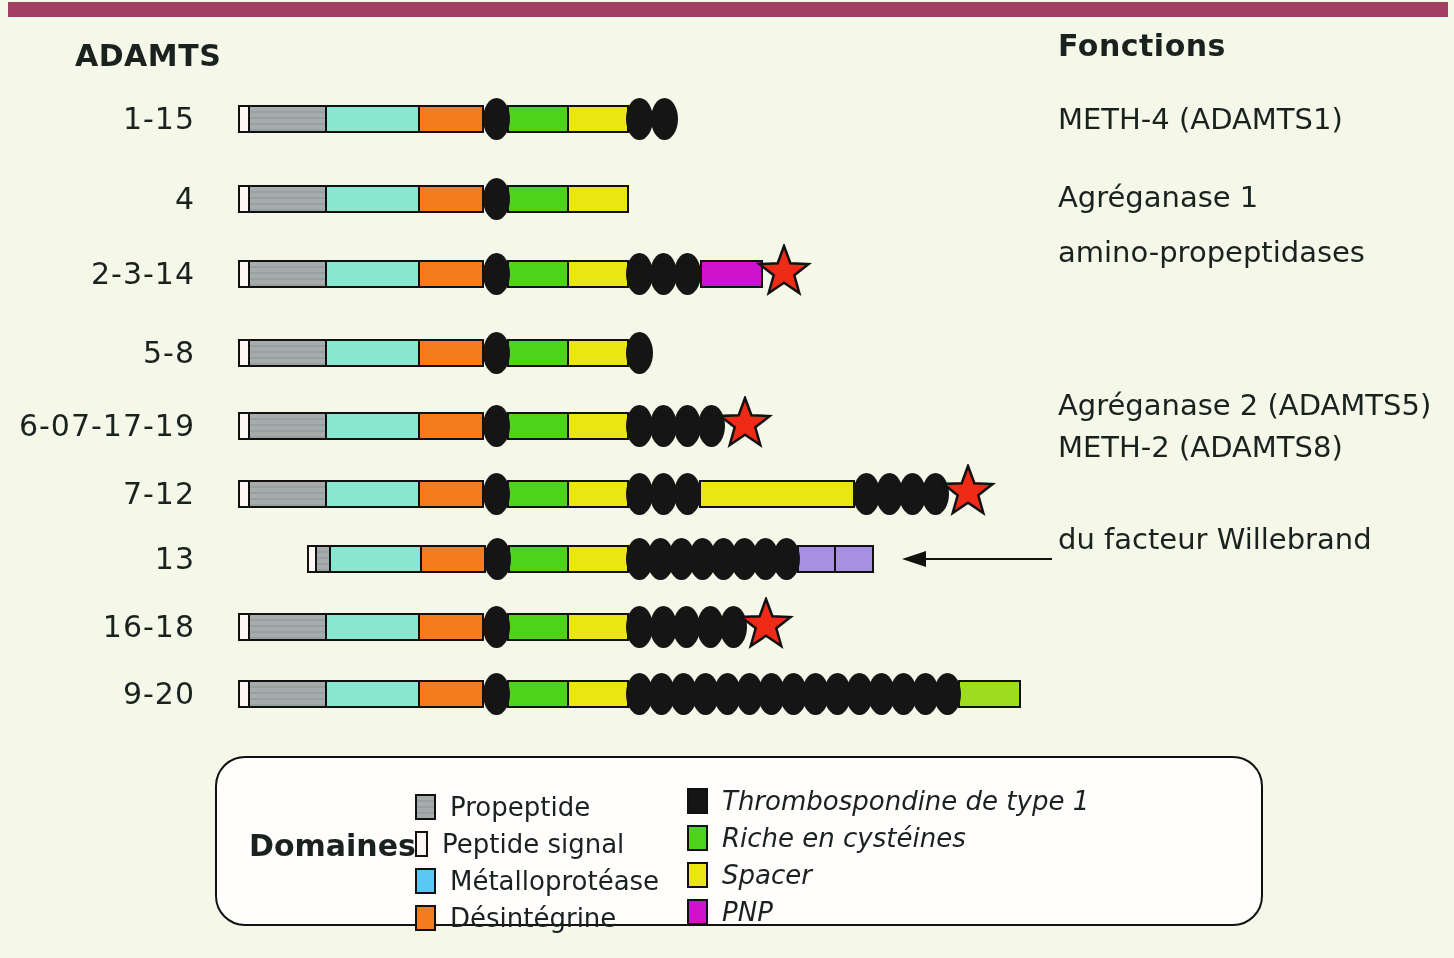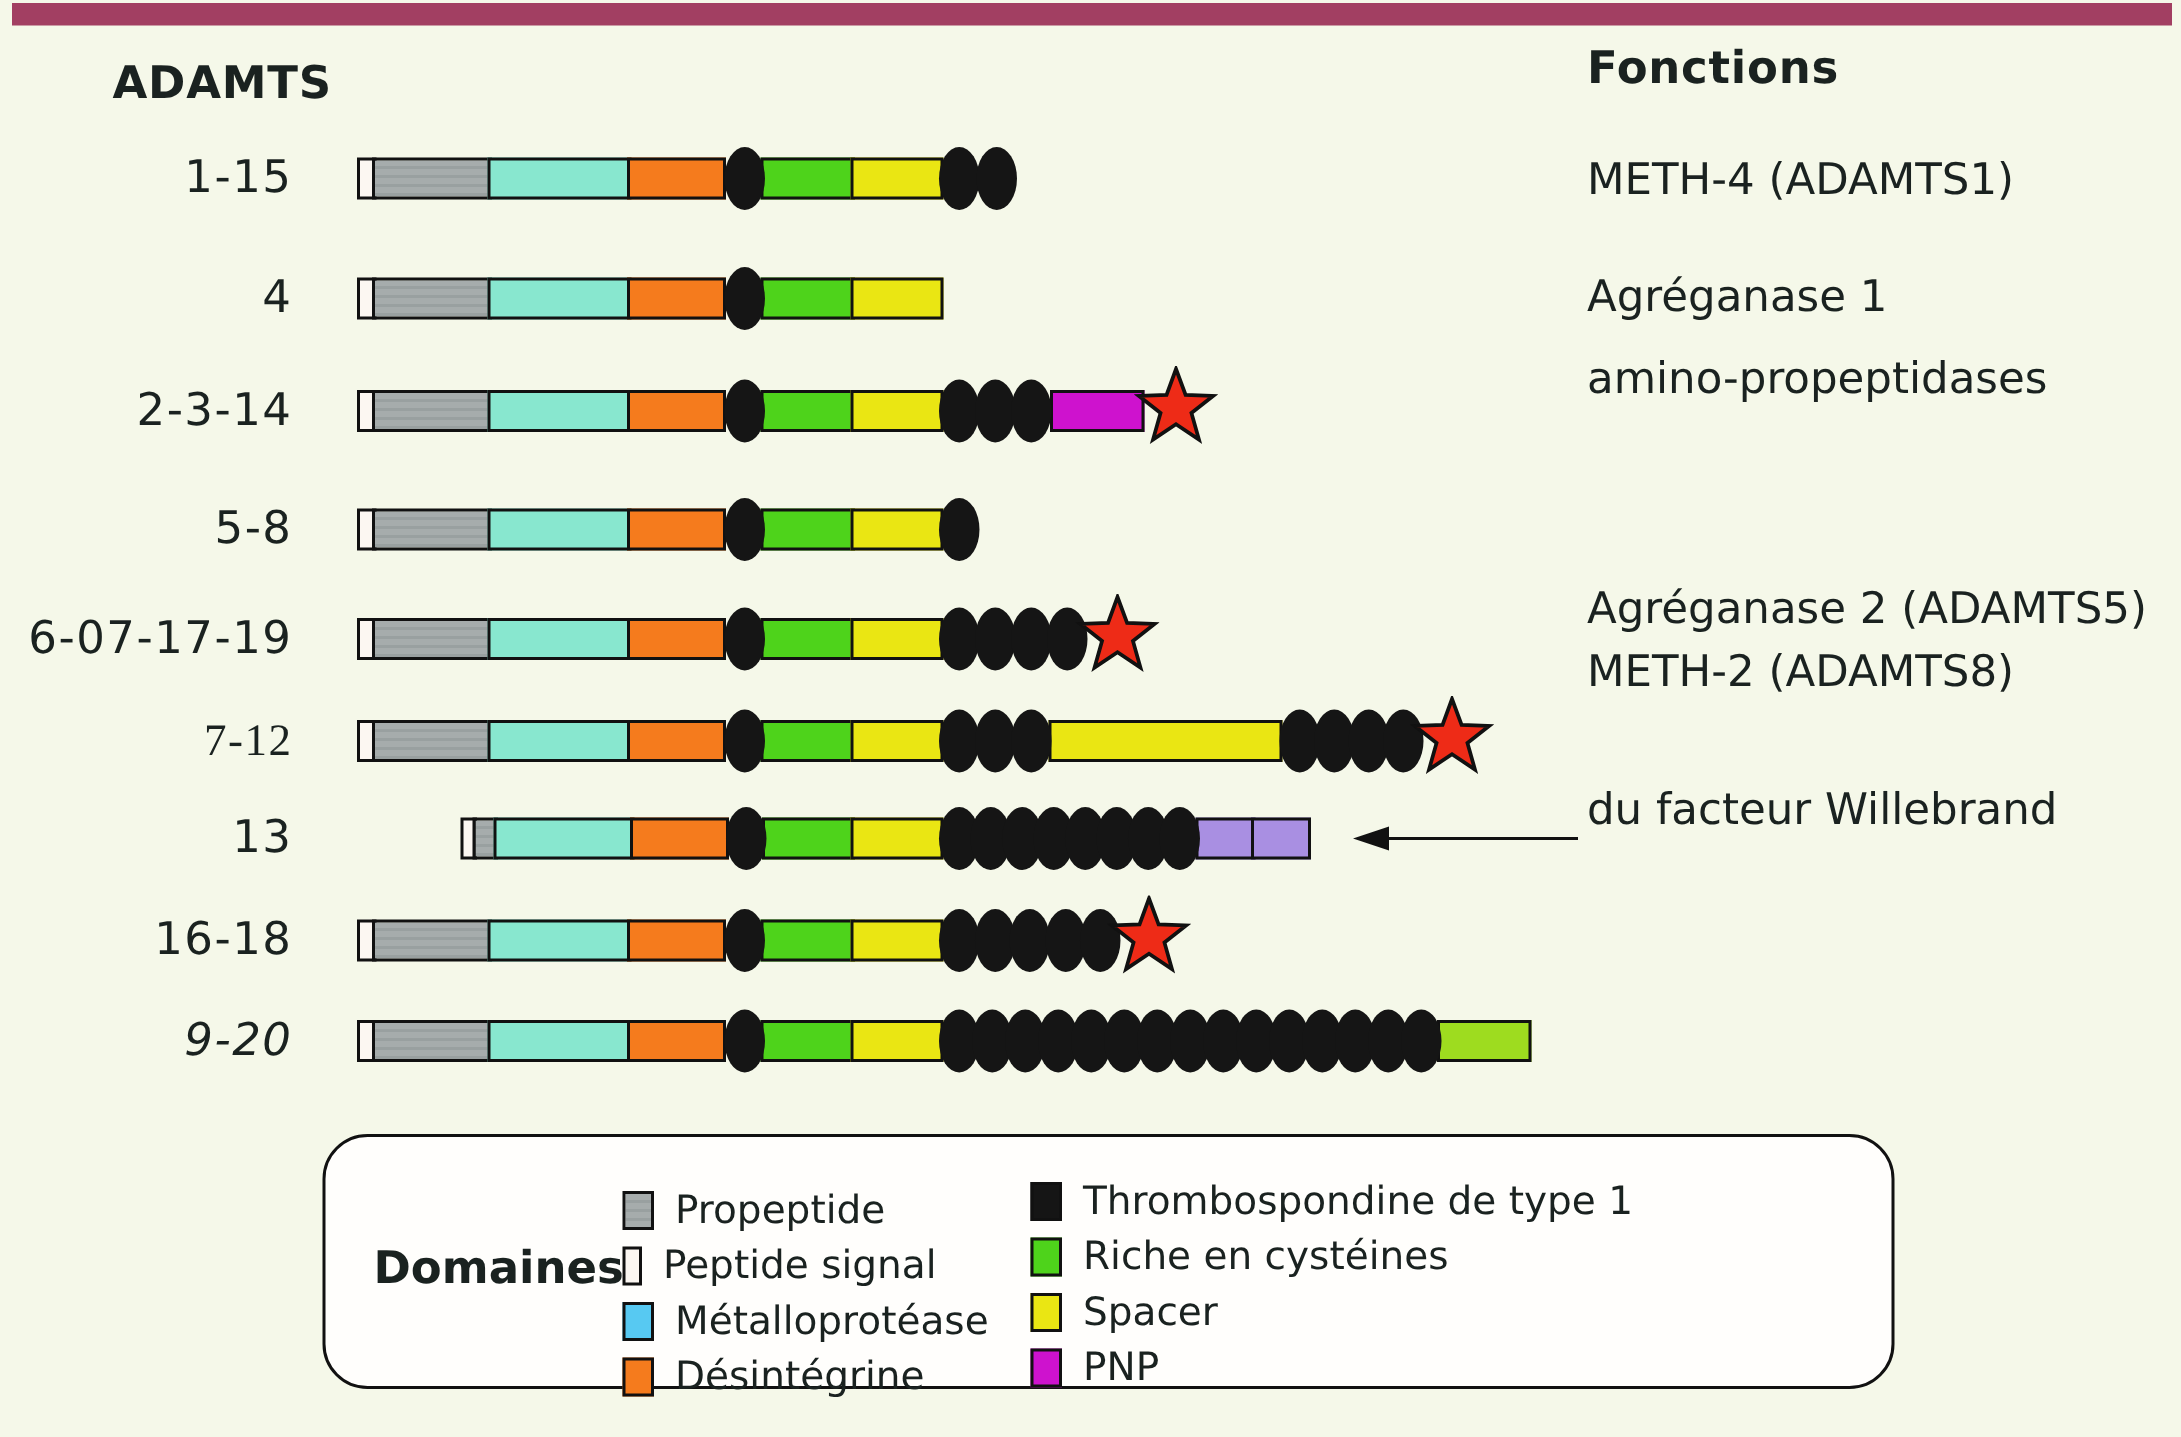--- a/index.html
+++ b/index.html
@@ -29,21 +29,21 @@
     border-top:8px solid transparent;border-bottom:8px solid transparent;
     border-right:24px solid #111;
   }
   #legend-box{
     position:absolute;left:215px;top:756px;width:1048px;height:170px;
     background:#fffefc;border:2.5px solid #111;border-radius:30px;box-sizing:border-box;
   }
   #legend-title{position:absolute;left:32px;top:70px;font-size:30px;font-weight:bold;}
   .legend-col{position:absolute;display:flex;flex-direction:column;}
   #legend-col-0{left:198px;top:30px;}
-  #legend-col-1{left:470px;top:24px;}
+  #legend-col-1{left:470px;top:24px;font-style:italic;}
   #legend-col-2{left:906px;top:24px;}
   .legend-item{display:flex;align-items:center;height:37px;gap:14px;font-size:26px;white-space:nowrap;}
   .swatch{width:21px;height:26px;border:2.5px solid #111;box-sizing:border-box;flex:none;}
 </style>
 </head>
 <body style="background: rgb(245, 248, 233);">
 
 <div id="stripe" style="background: rgb(162, 63, 98);"></div>
 
 <div id="adamts-title" class="hdr">ADAMTS</div>
@@ -100,21 +100,21 @@
     <div class="oval" style="left: 483px; top: 405px; background: rgb(21, 21, 21);"></div>
     <div class="seg" style="left: 507px; top: 412px; width: 63px; background: rgb(78, 211, 27);"></div>
     <div class="seg" style="left: 567px; top: 412px; width: 62px; background: rgb(234, 230, 19);"></div>
     <div class="oval" style="left: 626px; top: 405px; background: rgb(21, 21, 21);"></div>
     <div class="oval" style="left: 650px; top: 405px; background: rgb(21, 21, 21);"></div>
     <div class="oval" style="left: 674px; top: 405px; background: rgb(21, 21, 21);"></div>
     <div class="oval" style="left: 698px; top: 405px; background: rgb(21, 21, 21);"></div>
     <svg viewBox="0 0 56 56" width="56" height="56" class="star" style="left: 717px; top: 396px; position: absolute;">
       <polygon points="28,2 34.4,19.3 52.7,20 38.3,31.3 43.3,49 28,38.8 12.7,49 17.7,31.3 3.3,20 21.7,19.3" fill="#ee2b17" stroke="#111111" stroke-width="2.5"></polygon>
     </svg>
-    <div class="row-label" style="top: 475px; font-family: Liberation Serif, serif;">7-12</div>
+    <div class="row-label" style="top: 475px;">7-12</div>
     <div class="seg" style="left: 238px; top: 480px; width: 13px; background: rgb(252, 247, 242);"></div>
     <div class="seg" style="left: 248px; top: 480px; width: 80px; background: repeating-linear-gradient(rgb(166, 172, 172) 0px, rgb(166, 172, 172) 4px, rgb(153, 160, 160) 4px, rgb(153, 160, 160) 6px);"></div>
     <div class="seg" style="left: 325px; top: 480px; width: 96px; background: rgb(136, 231, 207);"></div>
     <div class="seg" style="left: 418px; top: 480px; width: 66px; background: rgb(245, 123, 29);"></div>
     <div class="oval" style="left: 483px; top: 473px; background: rgb(21, 21, 21);"></div>
     <div class="seg" style="left: 507px; top: 480px; width: 63px; background: rgb(78, 211, 27);"></div>
     <div class="seg" style="left: 567px; top: 480px; width: 62px; background: rgb(234, 230, 19);"></div>
     <div class="oval" style="left: 626px; top: 473px; background: rgb(21, 21, 21);"></div>
     <div class="oval" style="left: 650px; top: 473px; background: rgb(21, 21, 21);"></div>
     <div class="oval" style="left: 674px; top: 473px; background: rgb(21, 21, 21);"></div>
@@ -153,21 +153,21 @@
     <div class="seg" style="left: 507px; top: 613px; width: 63px; background: rgb(78, 211, 27);"></div>
     <div class="seg" style="left: 567px; top: 613px; width: 62px; background: rgb(234, 230, 19);"></div>
     <div class="oval" style="left: 626px; top: 606px; background: rgb(21, 21, 21);"></div>
     <div class="oval" style="left: 649.5px; top: 606px; background: rgb(21, 21, 21);"></div>
     <div class="oval" style="left: 673px; top: 606px; background: rgb(21, 21, 21);"></div>
     <div class="oval" style="left: 696.5px; top: 606px; background: rgb(21, 21, 21);"></div>
     <div class="oval" style="left: 720px; top: 606px; background: rgb(21, 21, 21);"></div>
     <svg viewBox="0 0 56 56" width="56" height="56" class="star" style="left: 738px; top: 597px; position: absolute;">
       <polygon points="28,2 34.4,19.3 52.7,20 38.3,31.3 43.3,49 28,38.8 12.7,49 17.7,31.3 3.3,20 21.7,19.3" fill="#ee2b17" stroke="#111111" stroke-width="2.5"></polygon>
     </svg>
-    <div class="row-label" style="top: 675px; font-style: italic;">9-20</div>
+    <div class="row-label" style="top: 675px;">9-20</div>
     <div class="seg" style="left: 238px; top: 680px; width: 13px; background: rgb(252, 247, 242);"></div>
     <div class="seg" style="left: 248px; top: 680px; width: 80px; background: repeating-linear-gradient(rgb(166, 172, 172) 0px, rgb(166, 172, 172) 4px, rgb(153, 160, 160) 4px, rgb(153, 160, 160) 6px);"></div>
     <div class="seg" style="left: 325px; top: 680px; width: 96px; background: rgb(136, 231, 207);"></div>
     <div class="seg" style="left: 418px; top: 680px; width: 66px; background: rgb(245, 123, 29);"></div>
     <div class="oval" style="left: 483px; top: 673px; background: rgb(21, 21, 21);"></div>
     <div class="seg" style="left: 507px; top: 680px; width: 63px; background: rgb(78, 211, 27);"></div>
     <div class="seg" style="left: 567px; top: 680px; width: 62px; background: rgb(234, 230, 19);"></div>
     <div class="oval" style="left: 626px; top: 673px; background: rgb(21, 21, 21);"></div>
     <div class="oval" style="left: 648px; top: 673px; background: rgb(21, 21, 21);"></div>
     <div class="oval" style="left: 670px; top: 673px; background: rgb(21, 21, 21);"></div>

